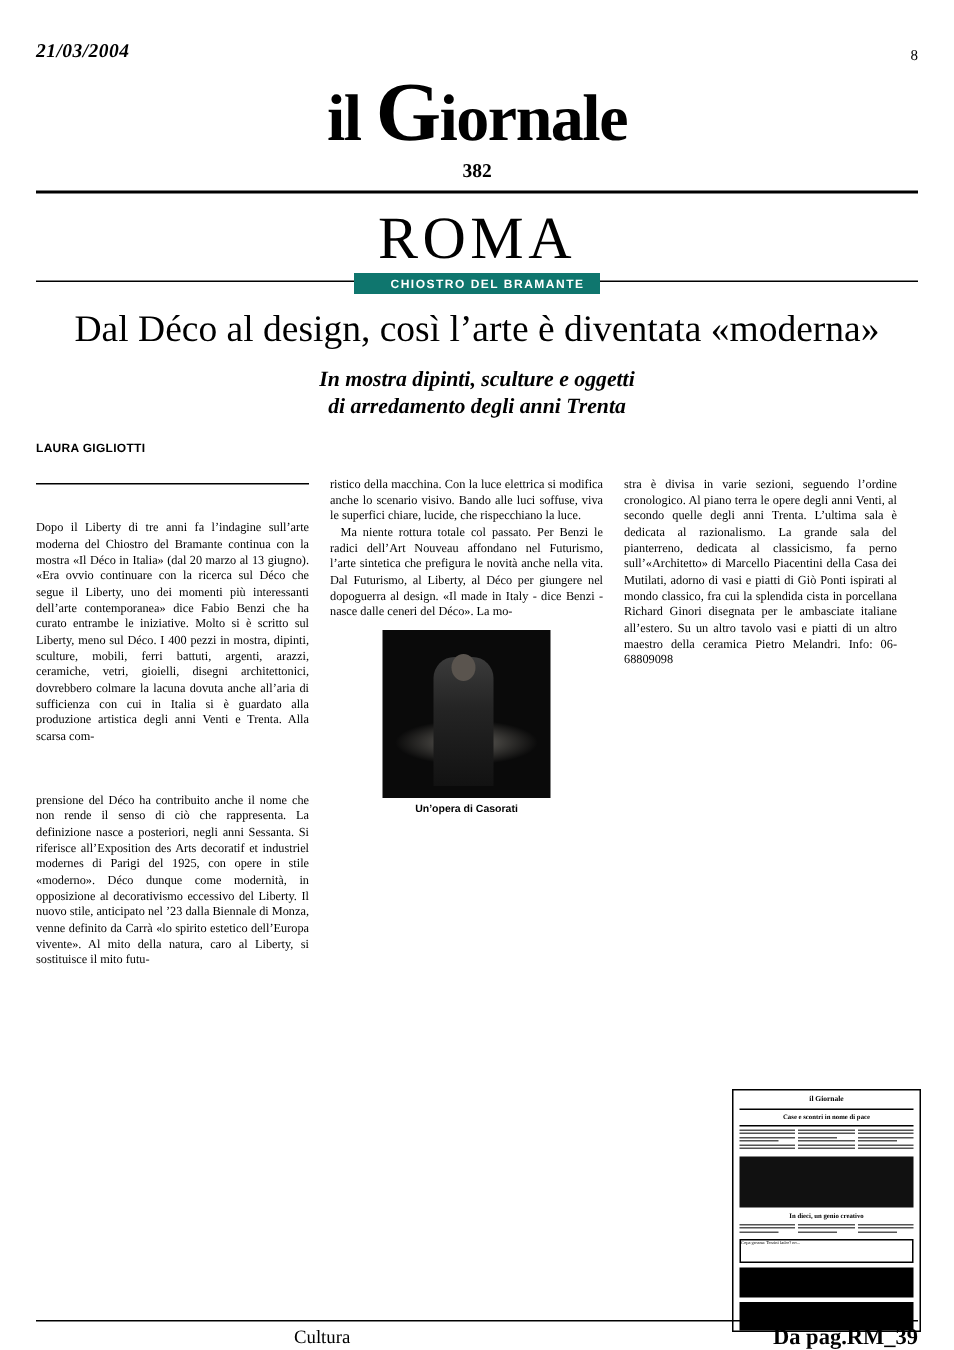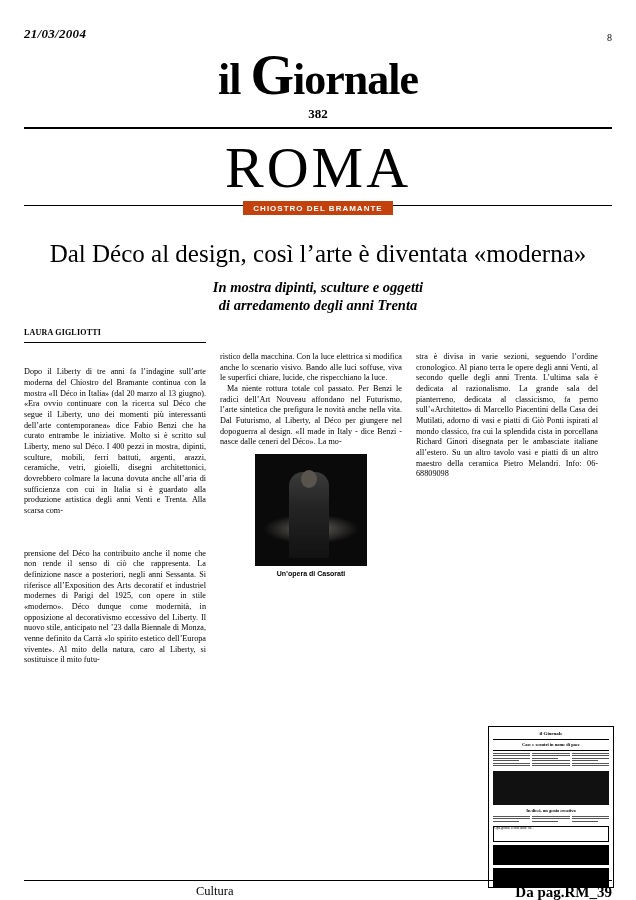--- a/index.html
+++ b/index.html
@@ -56,49 +56,49 @@
     font-size: 13px;
     font-weight: bold;
     margin-top: 1px;
   }
   .rule-thick {
     border-top: 2px solid #000;
     margin: 5px 0 0 0;
   }
   .city {
     text-align: center;
-    font-size: 58px;
+    font-size: 40px;
     letter-spacing: 3px;
     font-family: "Liberation Serif", serif;
     margin-top: 10px;
     line-height: 1;
   }
   .rule-thin {
     border-top: 1px solid #000;
     margin: 8px 0 0 0;
   }
   .kicker-wrap {
     text-align: center;
     margin-top: -9px;
     height: 16px;
   }
   .kicker {
     display: inline-block;
-    background: #c2410c;
+    background: #0f766e;
     color: #fff;
     font-family: "Liberation Sans", sans-serif;
     font-size: 8px;
     font-weight: bold;
     letter-spacing: 1px;
-    padding: 3px 10px 2px 10px;
+    padding: 3px 10px 2px 24px;
   }
   .headline {
     text-align: center;
     font-size: 25px;
-    margin-top: 27px;
+    margin-top: 11px;
     line-height: 1.12;
     font-family: "Liberation Serif", serif;
   }
   .subhead {
     text-align: center;
     font-style: italic;
     font-weight: bold;
     font-size: 14.5px;
     line-height: 1.25;
     margin-top: 10px;
@@ -116,26 +116,26 @@
   }
   .col p {
     margin: 0;
     text-indent: 7px;
   }
   .col p.first {
     text-indent: 0;
     margin-top: 24px;
   }
   .byline {
-    font-family: Liberation Serif, serif;
+    font-family: Liberation Sans, sans-serif;
     font-size: 8px;
     font-weight: bold;
     letter-spacing: 0.2px;
     border-bottom: 1.5px solid #000;
-    padding-bottom: 4px;
+    padding-bottom: 18px;
     margin-bottom: 5px;
     display: block;
   }
   .col1-gap {
     height: 8px;
   }
   .photo-block {
     margin: 6px auto 0 auto;
     width: 112px;
   }

